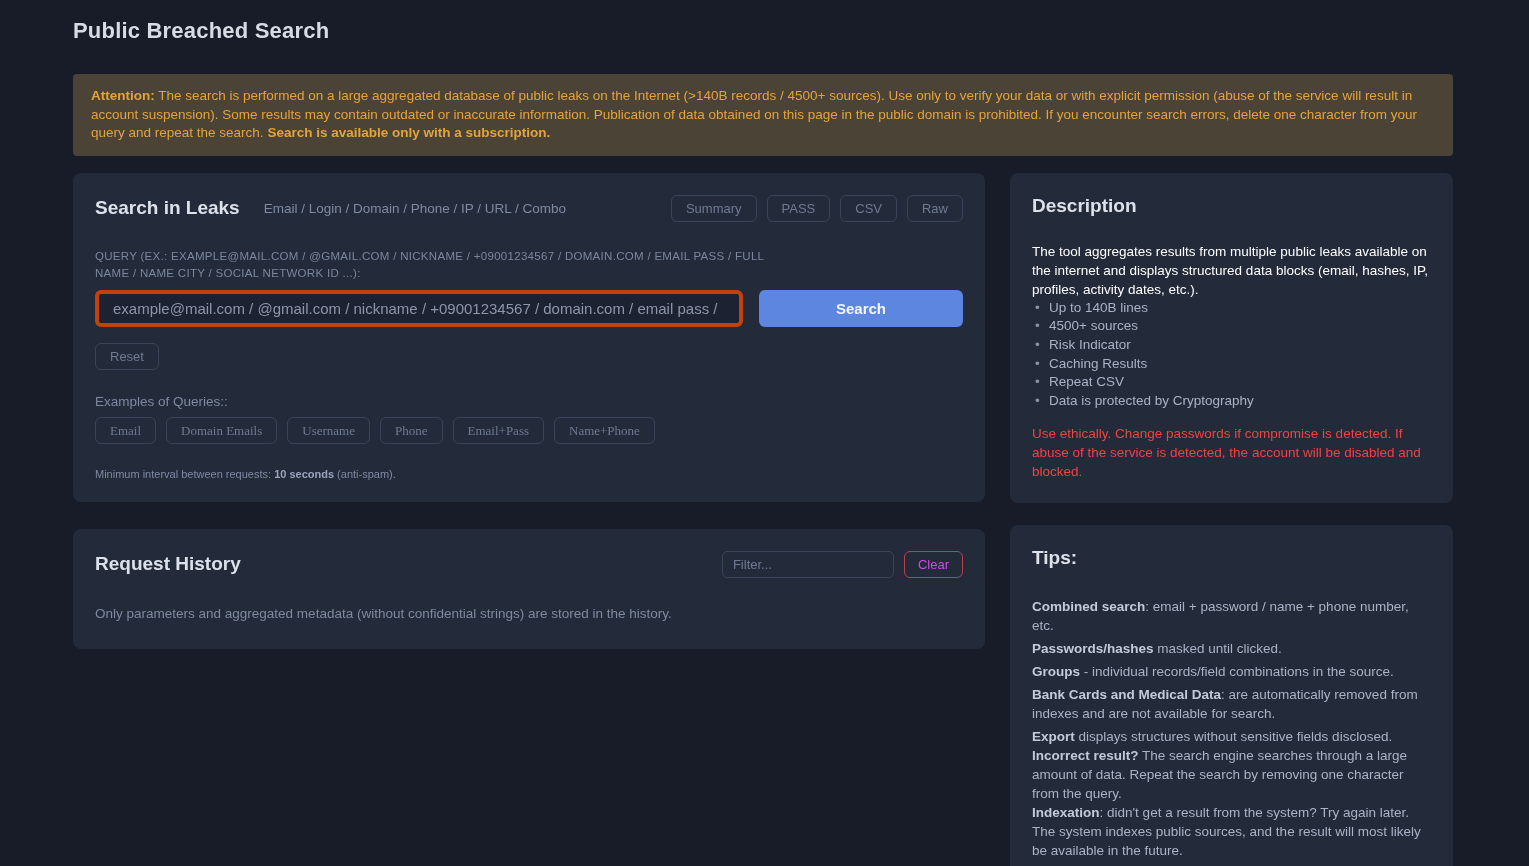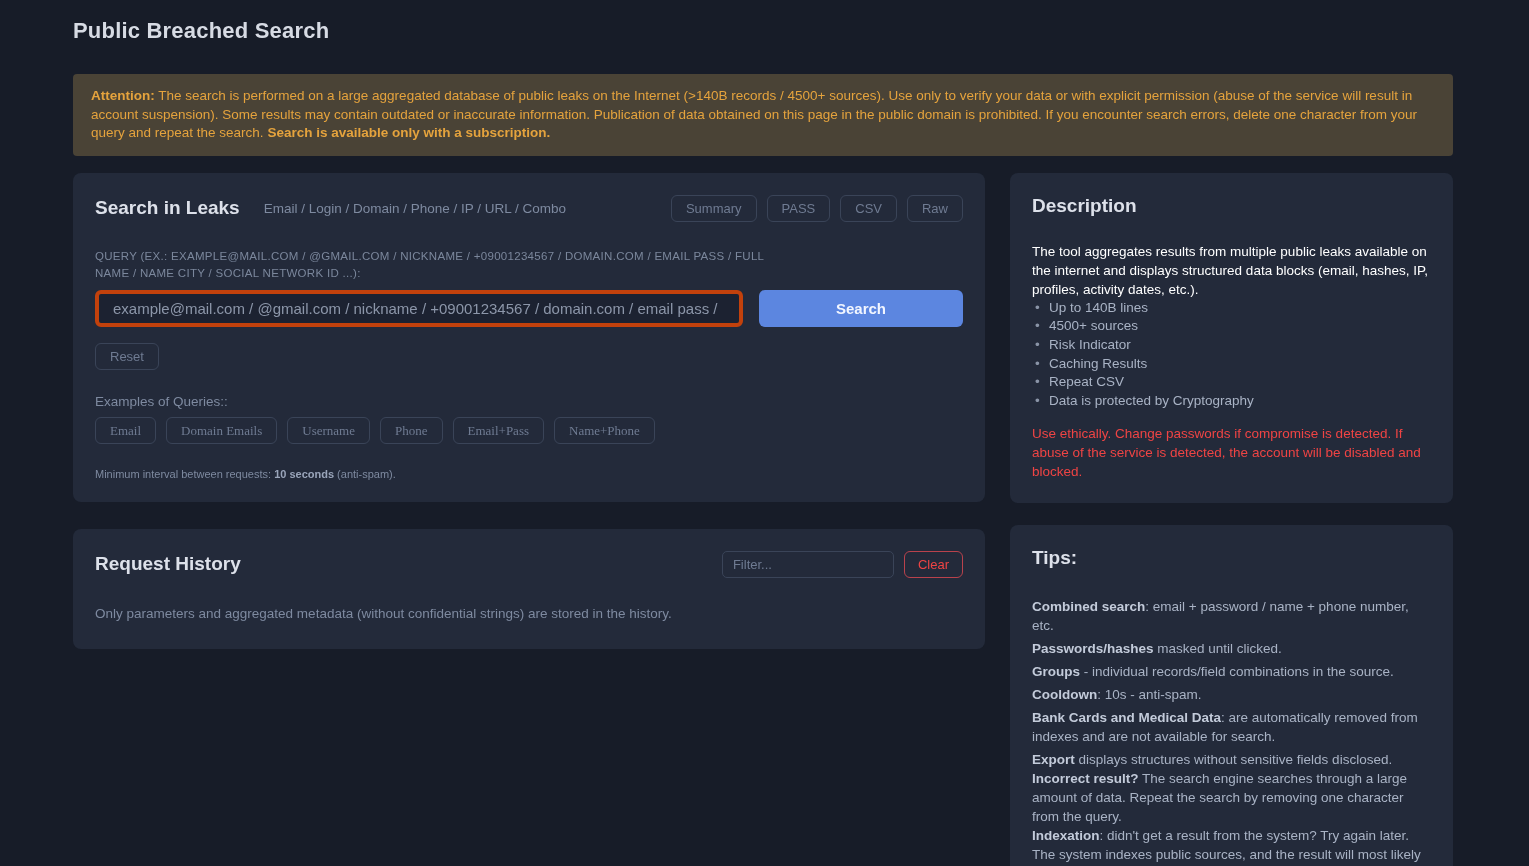--- a/index.html
+++ b/index.html
@@ -112,21 +112,21 @@
     background: transparent;
     border: 1px solid #3a4458;
     border-radius: 5px;
     color: #aab4c6; font-size: 13px; font-family: inherit;
     padding: 0 10px;
   }
   .filter-input::placeholder { color: #6f7b92; opacity: 1; }
   .btn-clear {
     background: transparent;
     border: 1px solid #b9424c;
-    color: #ef4444;
+    color: #d946ef;
     border-radius: 6px;
     font-size: 13px; font-family: inherit;
     padding: 5px 13px; height: 27px; line-height: 15px;
     cursor: pointer;
   }
   .history-note { margin-top: 28px; color: #7e8aa0; font-size: 13.5px; }
 
   
   .panel-tips { min-height: 335px; }
   .tips-body { margin-top: 28px; }
@@ -216,21 +216,20 @@
         </ul>
         <p class="desc-footer">Use ethically. Change passwords if compromise is detected. If abuse of the service is detected, the account will be disabled and blocked.</p>
       </div>
 
       <div class="panel panel-tips">
         <div class="panel-title">Tips:</div>
         <div class="tips-body">
           <p class="tip"><b>Combined search</b><span>: email + password / name + phone number, etc.</span></p>
           <p class="tip"><b>Passwords/hashes</b><span> masked until clicked.</span></p>
           <p class="tip"><b>Groups</b><span> - individual records/field combinations in the source.</span></p>
-          <p class="tip"><b>Cooldown</b><span>: 10s - anti-spam.</span></p>
           <p class="tip"><b>Bank Cards and Medical Data</b><span>: are automatically removed from indexes and are not available for search.</span></p>
           <p class="tip tight"><b>Export</b><span> displays structures without sensitive fields disclosed.</span></p>
           <p class="tip tight"><b>Incorrect result?</b><span> The search engine searches through a large amount of data. Repeat the search by removing one character from the query.</span></p>
           <p class="tip tight"><b>Indexation</b><span>: didn't get a result from the system? Try again later. The system indexes public sources, and the result will most likely be available in the future.</span></p>
         </div>
       </div>
 
     </div>
   </div>
 </div>

